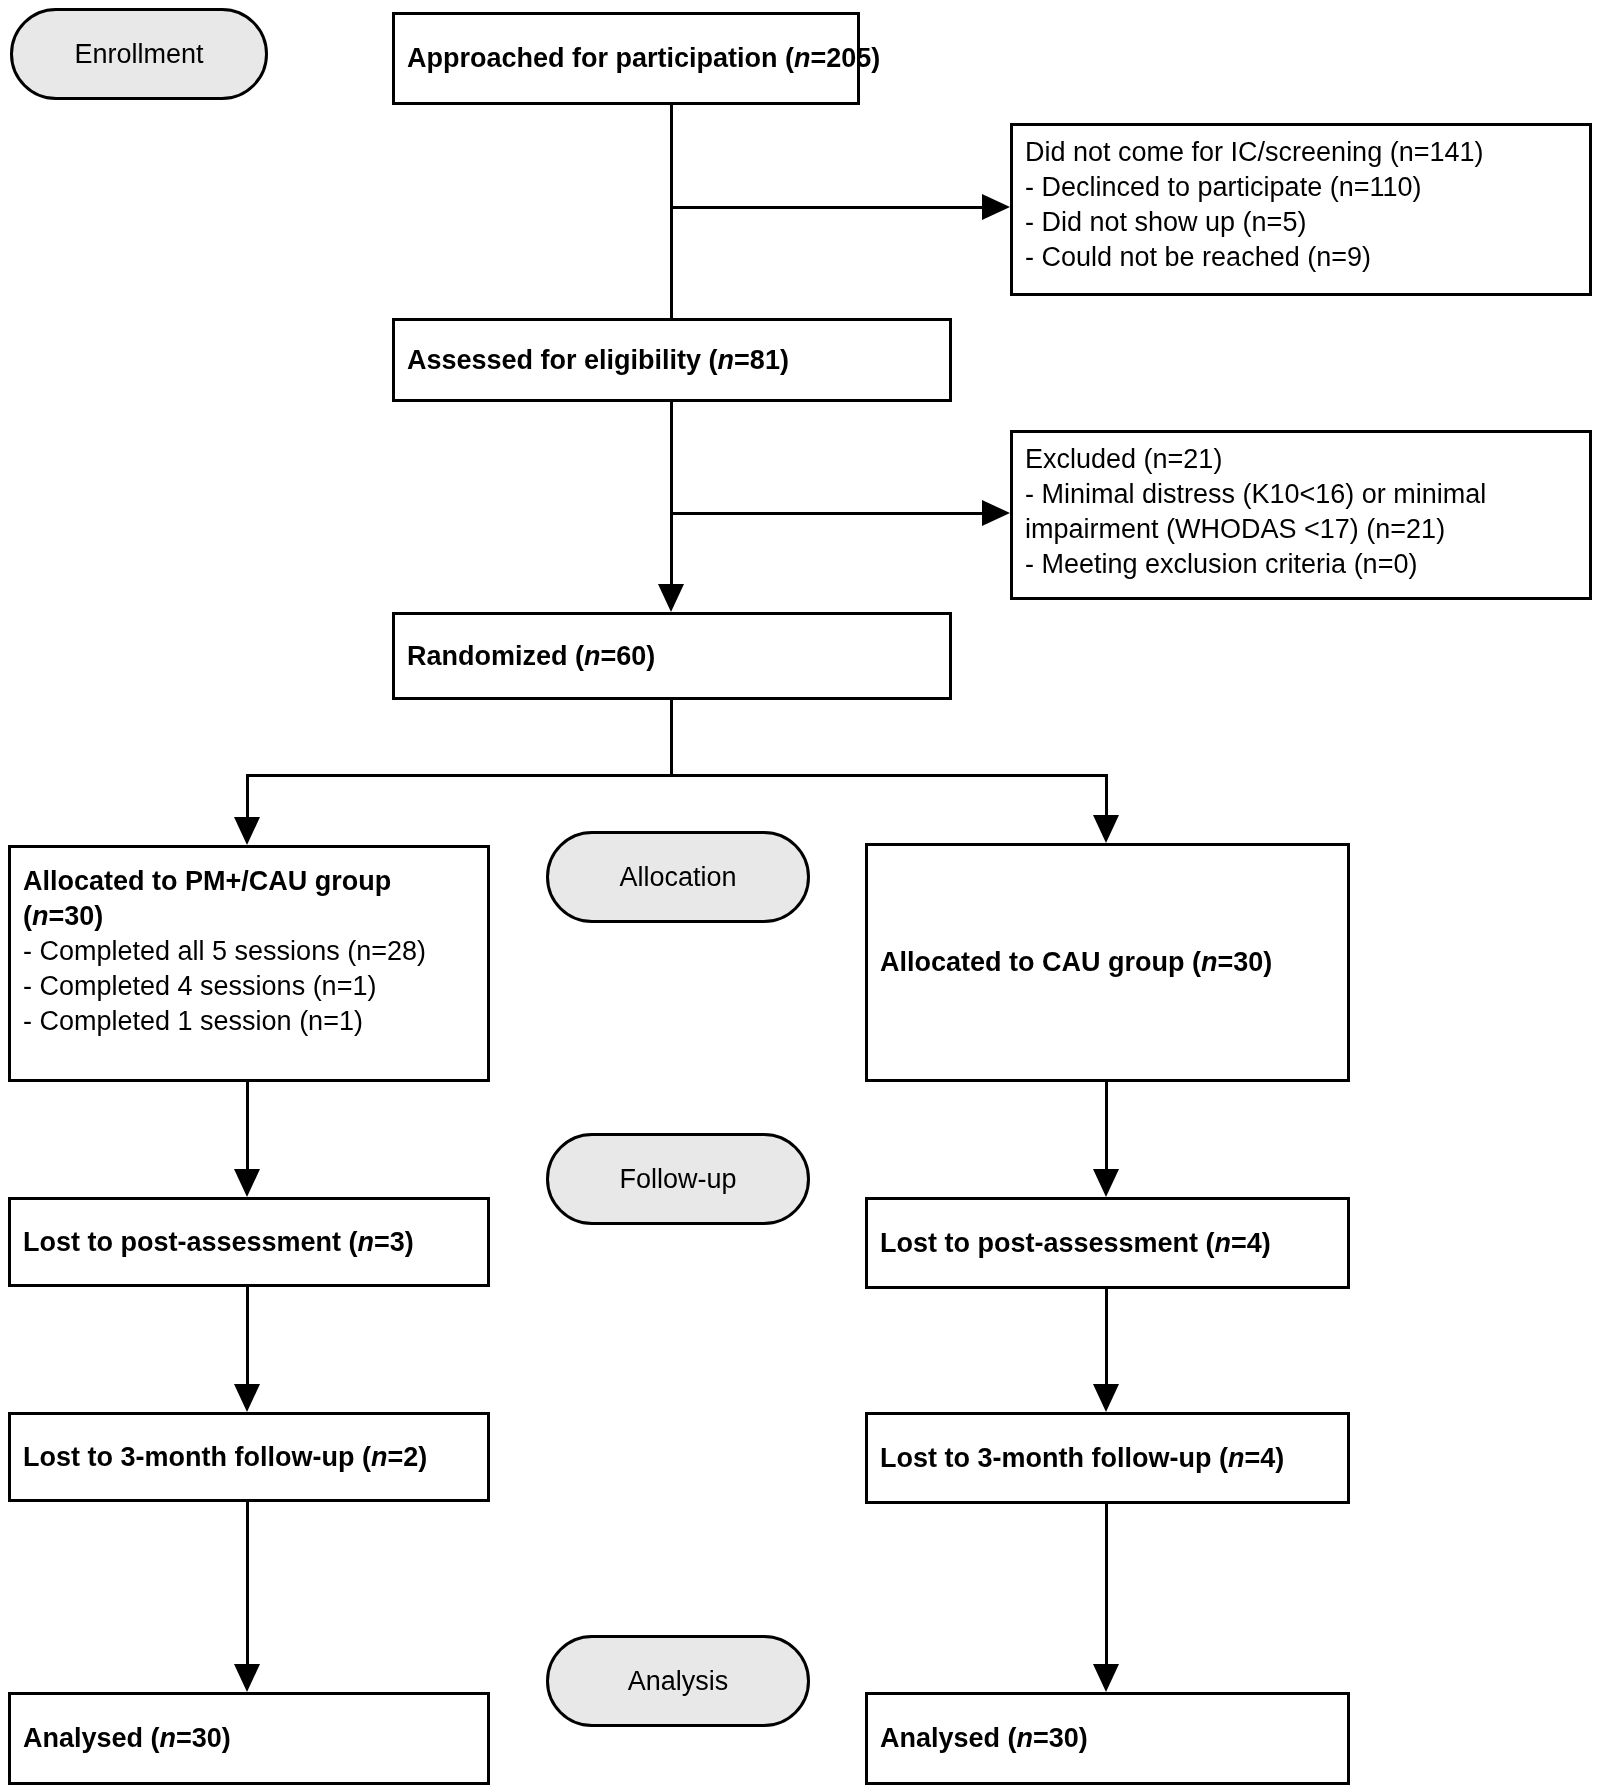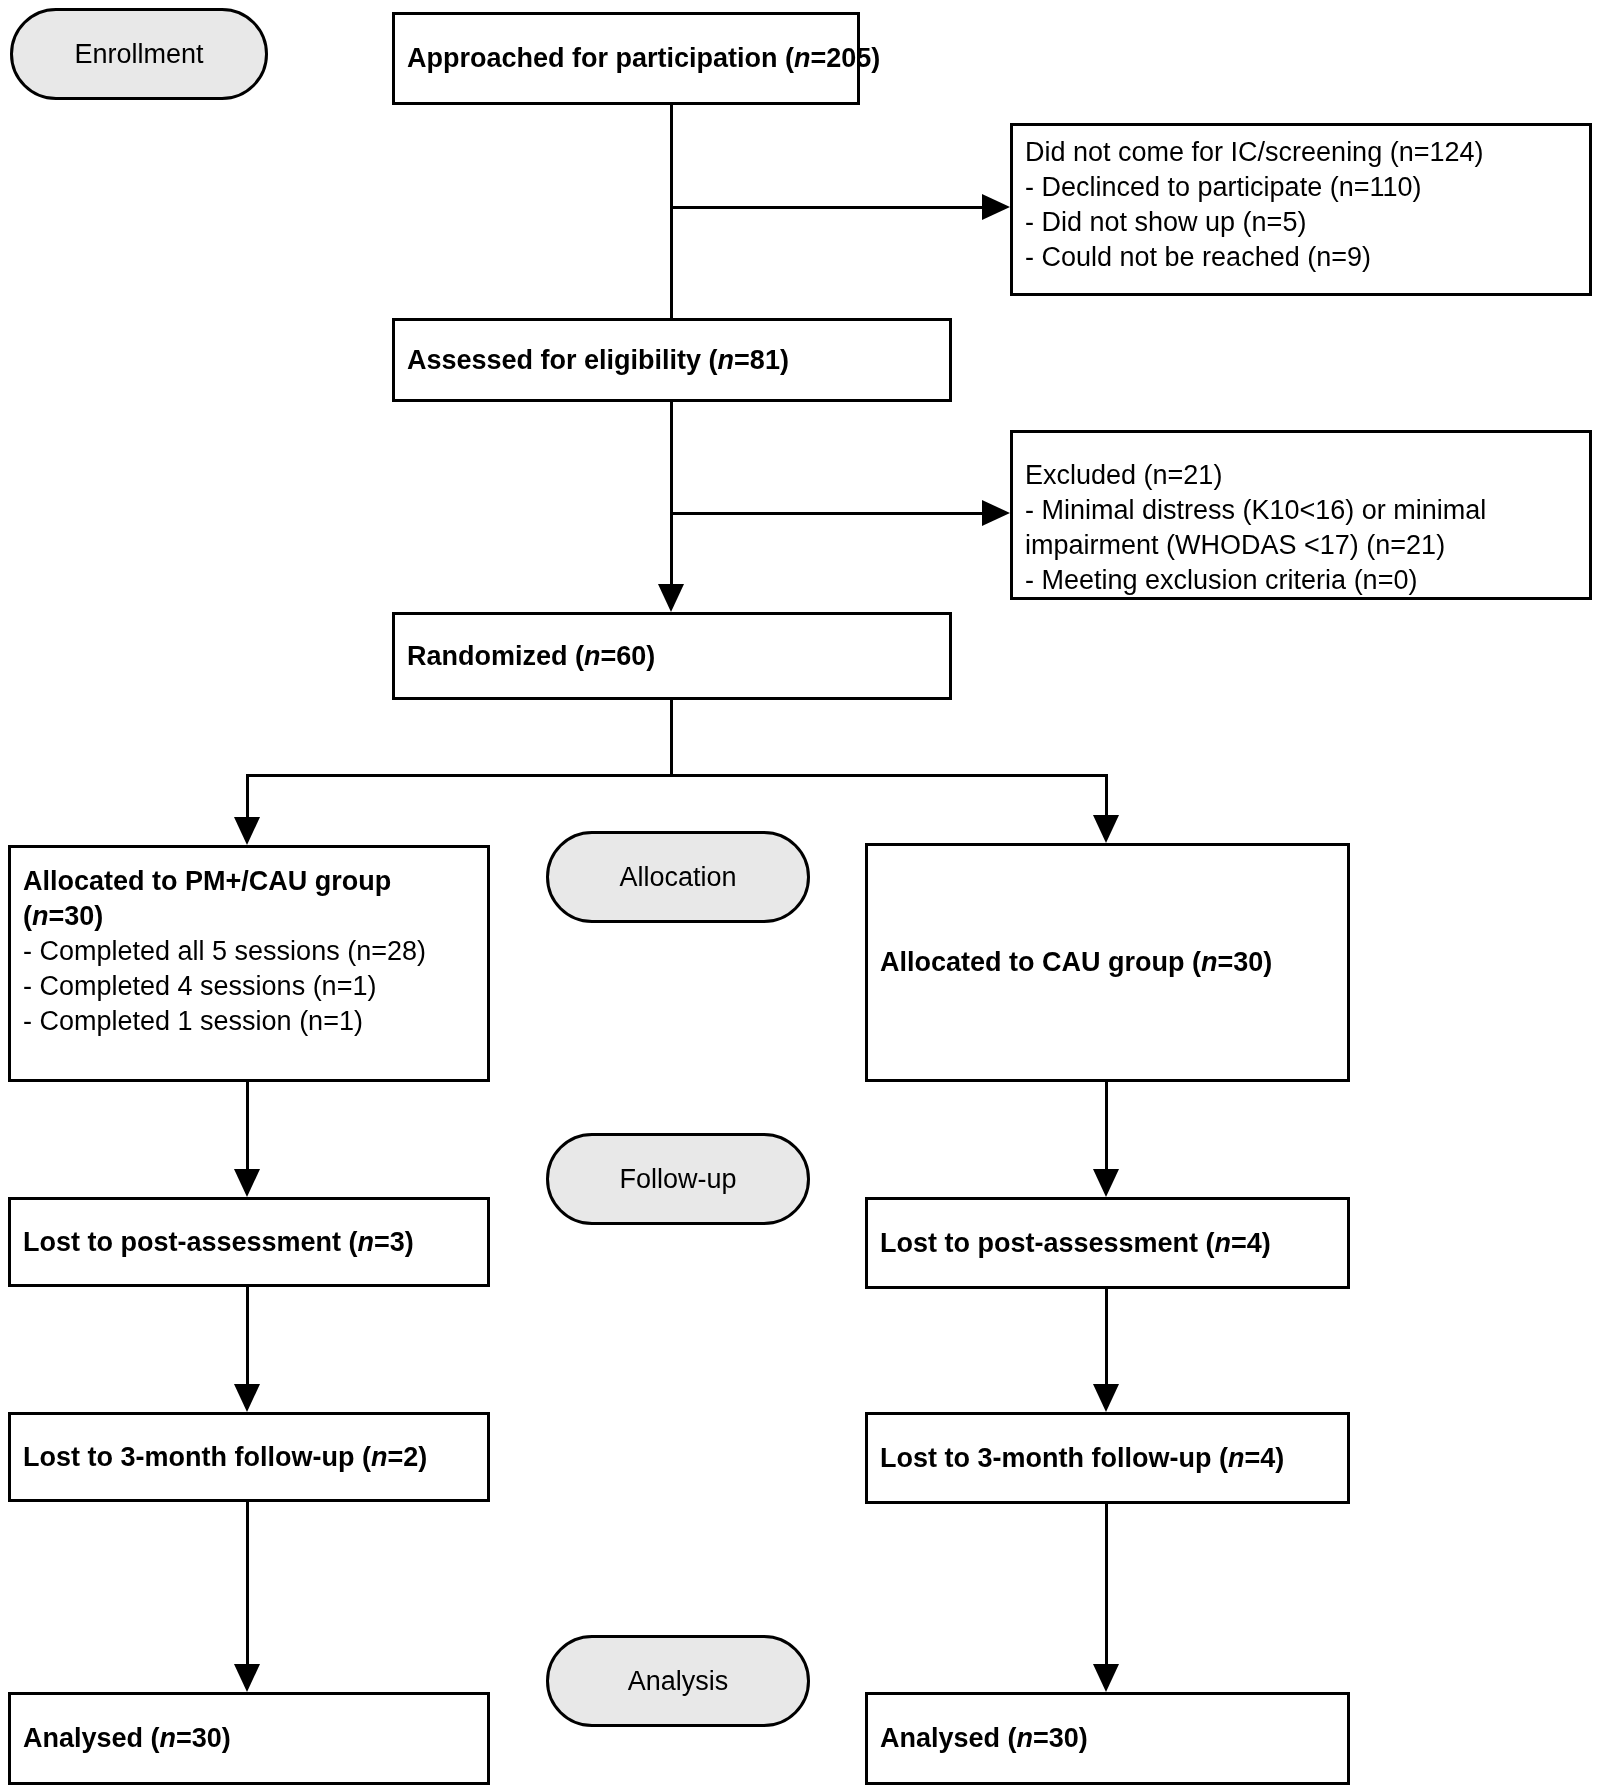--- a/index.html
+++ b/index.html
@@ -71,31 +71,31 @@
   </div>
   <div class="pill" style="left:546px; top:1635px; width:264px; height:92px;">
     <span>Analysis</span>
   </div>
 
   <div class="box bold" style="left:392px; top:12px; width:468px; height:93px;">
     <p class="line oneline"><span>Approached for participation (</span><span class="nvar">n</span><span>=205)</span></p>
   </div>
 
   <div class="box top" style="left:1010px; top:123px; width:582px; height:173px; padding-top:9px;">
-    <p class="line">Did not come for IC/screening (n=124)</p>
+    <p class="line">Did not come for IC/screening (n=141)</p>
     <p class="line">- Declinced to participate (n=110)</p>
     <p class="line">- Did not show up (n=5)</p>
     <p class="line">- Could not be reached (n=9)</p>
   </div>
 
   <div class="box bold" style="left:392px; top:318px; width:560px; height:84px;">
     <p class="line oneline"><span>Assessed for eligibility (</span><span class="nvar">n</span><span>=81)</span></p>
   </div>
 
-  <div class="box top" style="left:1010px; top:430px; width:582px; height:170px; padding-top:25px;">
+  <div class="box top" style="left:1010px; top:430px; width:582px; height:170px; padding-top:9px;">
     <p class="line">Excluded (n=21)</p>
     <p class="line">- Minimal distress (K10&lt;16) or minimal impairment (WHODAS &lt;17) (n=21)</p>
     <p class="line">- Meeting exclusion criteria (n=0)</p>
   </div>
 
   <div class="box bold" style="left:392px; top:612px; width:560px; height:88px;">
     <p class="line oneline"><span>Randomized (</span><span class="nvar">n</span><span>=60)</span></p>
   </div>
 
   <div class="box top" style="left:8px; top:845px; width:482px; height:237px; padding-top:16px;">

